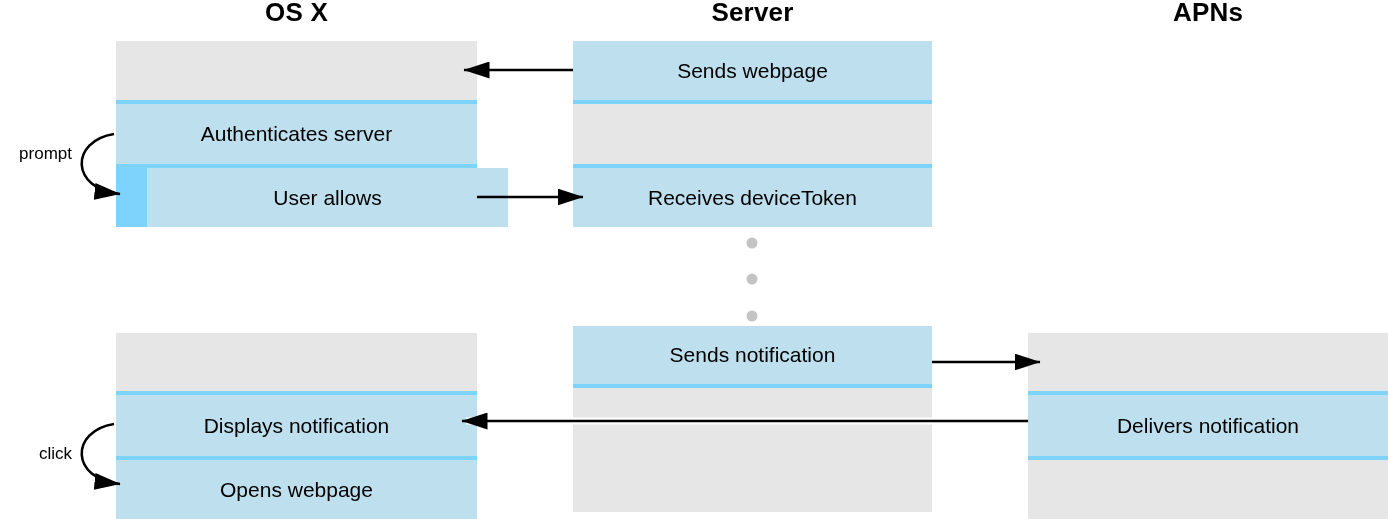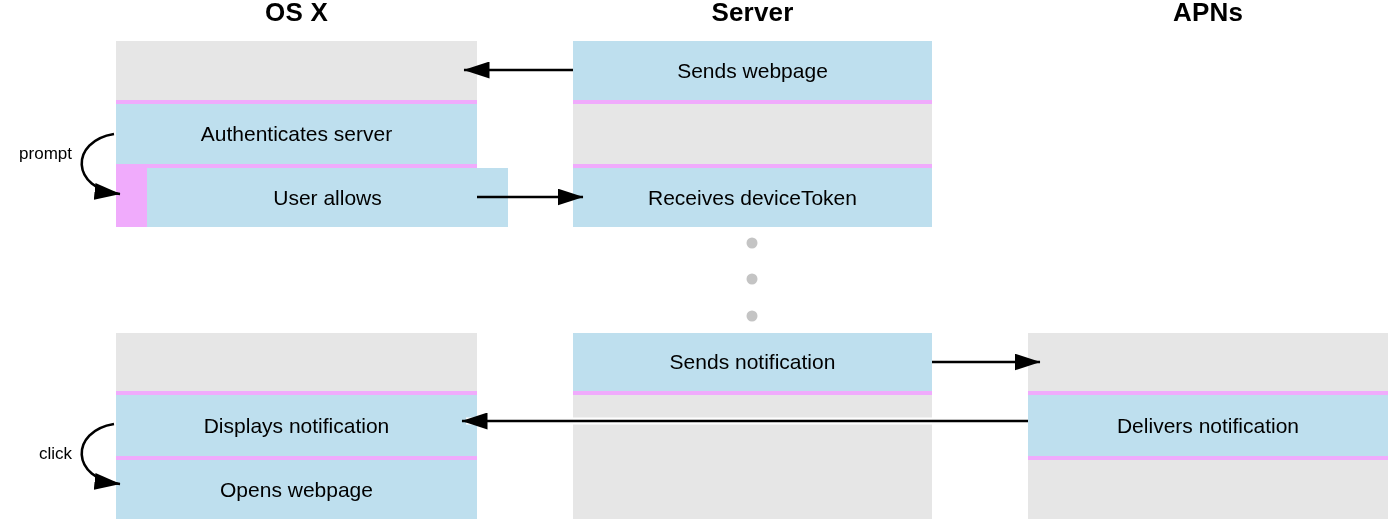--- a/index.html
+++ b/index.html
@@ -21,21 +21,21 @@
     font-size: 26px;
     font-weight: bold;
     color: #000000;
     letter-spacing: 0.2px;
   }
   .section {
     position: absolute;
     display: flex;
     flex-direction: column;
     gap: 4px;
-    background: #f0abfc;
+    background: #7dd3fc;
   }
   .row {
     display: flex;
     align-items: center;
     justify-content: center;
     font-size: 21px;
     color: #000000;
     width: 100%;
   }
   .row.action { background: #bedfee; }
@@ -78,21 +78,21 @@
     <div class="row idle" style="flex:0 0 60px;"></div>
     <div class="row action" style="flex:1 1 auto;">Receives deviceToken</div>
   </div>
 
   <div class="section" style="left:116px;top:333px;width:361px;height:186px;">
     <div class="row idle" style="flex:0 0 58px;"></div>
     <div class="row action" style="flex:0 0 61px;">Displays notification</div>
     <div class="row action" style="flex:1 1 auto;">Opens webpage</div>
   </div>
 
-  <div class="section" style="left:573px;top:333px;width:359px;height:186px;">
+  <div class="section" style="left:573px;top:326px;width:359px;height:186px;">
     <div class="row action" style="flex:0 0 58px;">Sends notification</div>
     <div class="row idle" style="flex:1 1 auto;"></div>
   </div>
 
   <div class="section" style="left:1028px;top:333px;width:360px;height:186px;">
     <div class="row idle" style="flex:0 0 58px;"></div>
     <div class="row action" style="flex:0 0 61px;">Delivers notification</div>
     <div class="row idle" style="flex:1 1 auto;"></div>
   </div>
 

